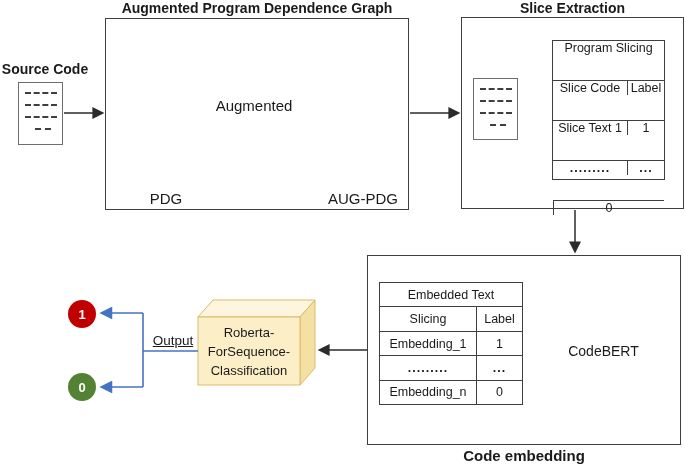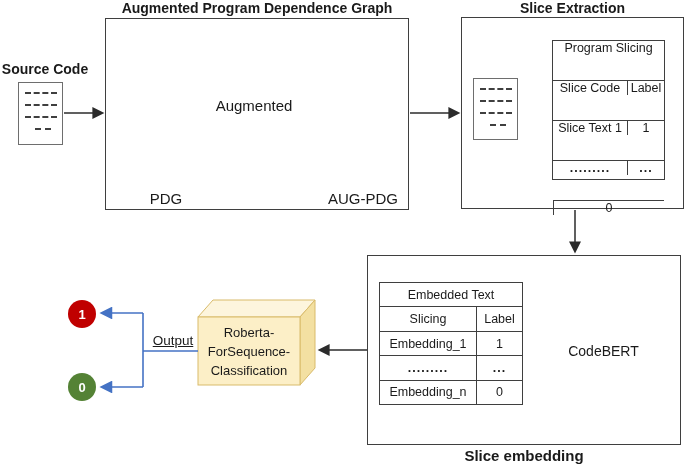--- a/index.html
+++ b/index.html
@@ -203,21 +203,21 @@
   <div class="face-label" style="left:562px;top:322px;width:83px;height:58px;font-size:14px;">
     <span>CodeBERT</span>
   </div>
 
   <div class="face-label" style="left:198px;top:317px;width:102px;height:68px;">
     <span>Roberta-</span>
     <span>ForSequence-</span>
     <span>Classification</span>
   </div>
 
-  <div class="abs caption" style="left:424px;top:447px;width:200px;">Slice embedding</div>
+  <div class="abs caption" style="left:424px;top:447px;width:200px;">Code embedding</div>
 
   <div class="abs small-label" style="left:148px;top:333px;width:50px;font-size:13.5px;text-decoration:underline;">Output</div>
 
   <div class="class-circle" style="left:68px;top:300px;background:#c00000;">
     <span>1</span>
   </div>
   <div class="class-circle" style="left:68px;top:373px;background:#548235;">
     <span>0</span>
   </div>
 

